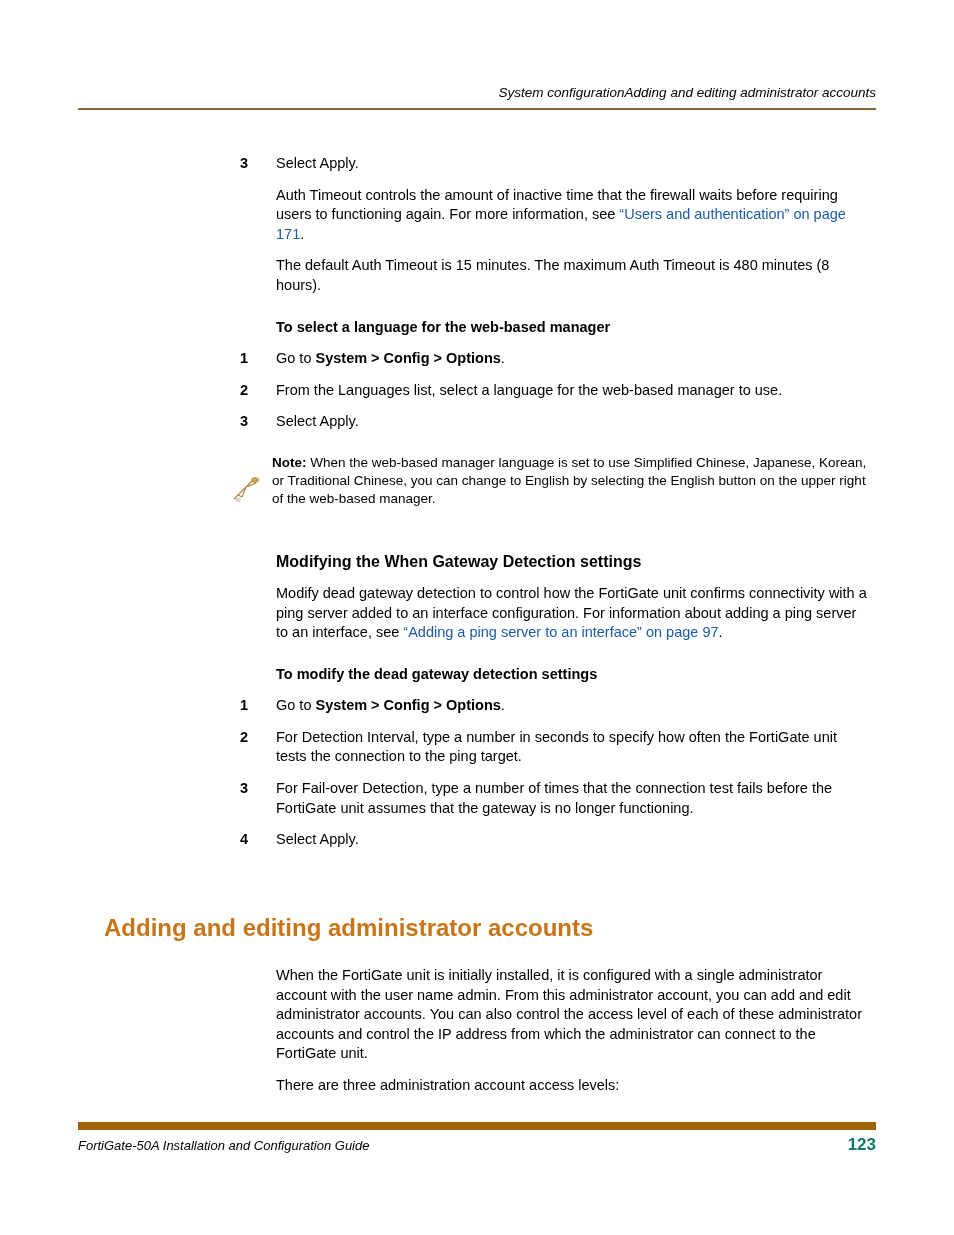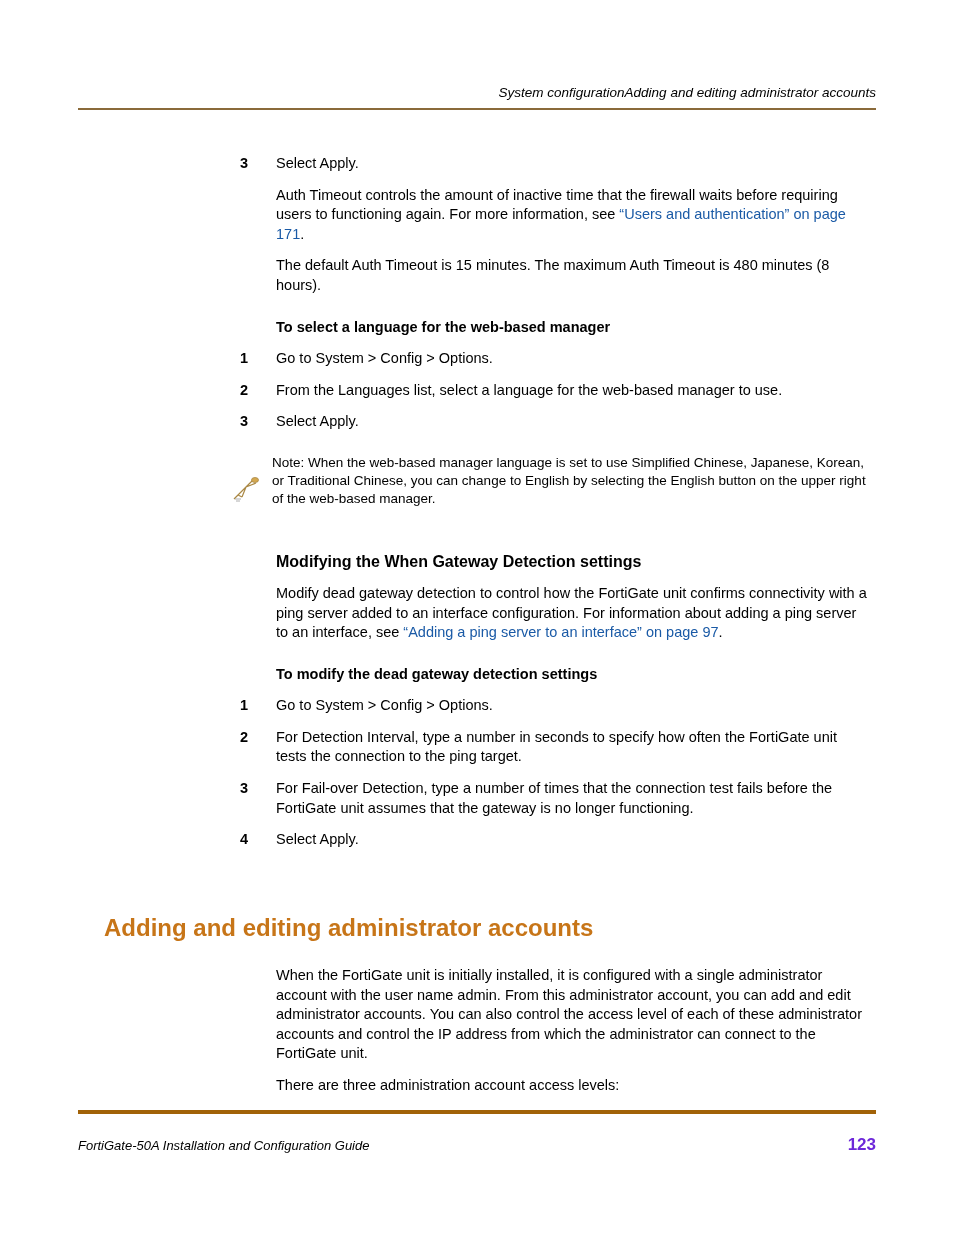--- a/index.html
+++ b/index.html
@@ -68,29 +68,29 @@
       font-weight: bold;
       font-size: 24px;
       margin-top: 62px;
       margin-left: 26px;
     }
     .footer {
       position: absolute;
       left: 78px;
       right: 78px;
       bottom: 78px;
-      border-top: 4px solid #a16207;
-      padding-top: 20px;
+      border-top: 8px solid #a16207;
+      padding-top: 4px;
       display: flex;
       justify-content: space-between;
       align-items: baseline;
     }
     .footer-left { font-style: italic; font-size: 13px; }
-    .page-num { color: #6d28d9; font-weight: bold; font-size: 17px; }
-    .nav-bold { font-weight: normal; }
+    .page-num { color: #0f766e; font-weight: bold; font-size: 17px; }
+    .nav-bold { font-weight: bold; }
   </style>
 </head>
 <body>
 
 <div class="header">
   <span>System configuration</span>
   <span>Adding and editing administrator accounts</span>
 </div>
 
 <div class="content-col">

